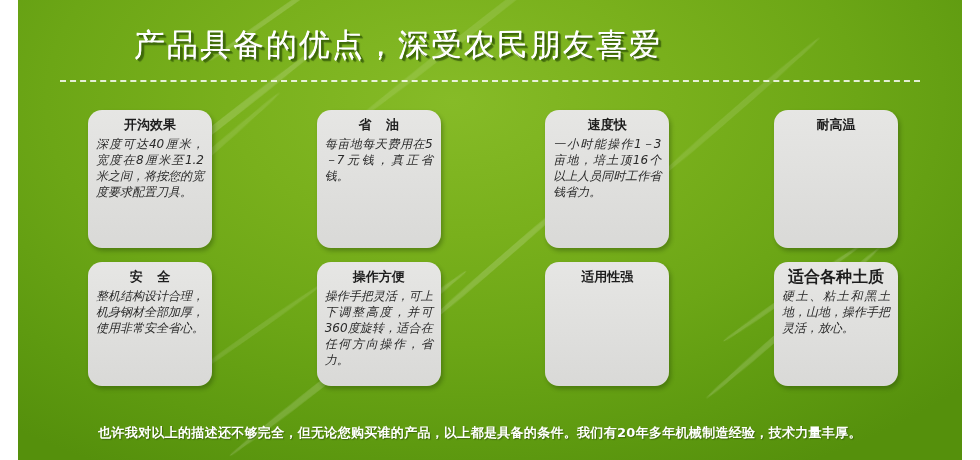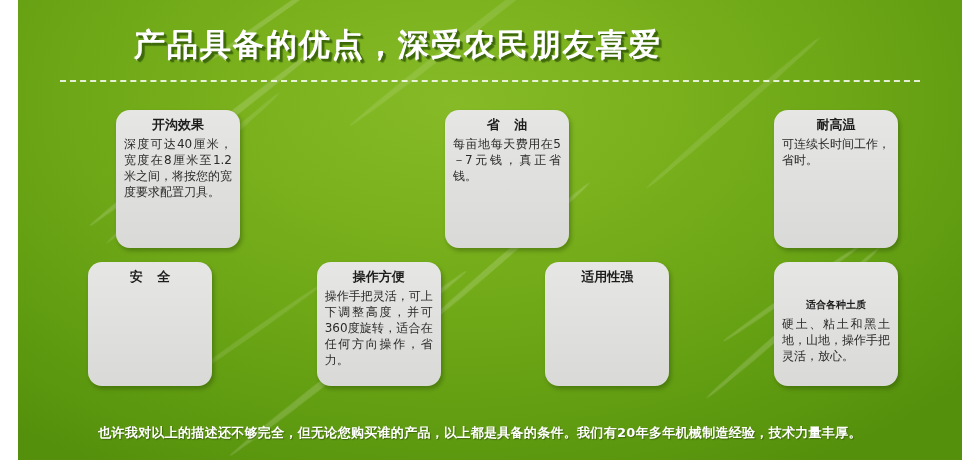--- a/index.html
+++ b/index.html
@@ -37,21 +37,21 @@
   .wm.d1{width:300px;height:7px;transform:rotate(-38deg);}
   .wm.d2{width:230px;height:6px;transform:rotate(-41deg);}
   .wm.d3{width:170px;height:5px;transform:rotate(-35deg);}
   .wm.thin{background:rgba(255,255,255,0.11);}
 
   
   #title{
     position:absolute;left:0;top:24px;width:760px;
     text-align:center;
     font-size:31px;
-    font-weight:bold;
+    font-weight:normal;
     letter-spacing:2px;
     color:#ffffff;
     text-shadow:
        2px 2px 0 #3d6a08,
        3px 3px 1px rgba(30,55,5,0.55),
        0 1px 0 #ffffff;
     white-space:nowrap;
   }
 
   #divider{
@@ -73,40 +73,41 @@
 
   .card{
     width:124px;
     box-sizing:border-box;
     background:linear-gradient(to bottom,#e6e6e4 0%,#e1e1df 40%,#d9d9d7 100%);
     border-radius:14px;
     box-shadow:2px 3px 4px rgba(25,50,5,0.33);
     padding:7px 8px 6px 8px;
     overflow:hidden;
   }
-  #row1 .card{height:138px;margin-left:28px;}
+  #row1 .card{height:138px;}
   #row2 .card{height:124px;}
 
   .card-title{
     text-align:center;
     font-size:13px;
     font-weight:bold;
     color:#1d1d1d;
     line-height:16px;
     margin-bottom:3px;
     white-space:nowrap;
   }
   .card-title.sp{letter-spacing:5px;text-indent:5px;}
 
   .card-body{
     font-size:12px;
     line-height:16px;
     color:#2a2a2a;
     text-align:justify;
     text-justify:inter-ideograph;
+    font-style:italic;
   }
 
   
   #footer{
     position:absolute;
     left:0;top:424px;width:924px;
     text-align:center;
     font-size:13px;
     font-weight:bold;
     color:#ffffff;
@@ -138,38 +139,42 @@
     <div class="row" id="row1">
       <div class="card">
         <div class="card-title">开沟效果</div>
         <div class="card-body">深度可达40厘米，宽度在8厘米至1.2米之间，将按您的宽度要求配置刀具。</div>
       </div>
       <div class="card">
         <div class="card-title sp">省 油</div>
         <div class="card-body">每亩地每天费用在5－7元钱，真正省钱。</div>
       </div>
       <div class="card">
+        <div class="card-title">速度快</div>
+        <div class="card-body">一小时能操作1－3亩地，培土顶16个以上人员同时工作省钱省力。</div>
+      </div>
+      <div class="card">
         <div class="card-title">耐高温</div>
-        <div class="card-body">可连续长时间工作，省时。</div>
       </div>
     </div>
 
     <div class="row" id="row2">
       <div class="card">
         <div class="card-title sp">安 全</div>
+        <div class="card-body">整机结构设计合理，机身钢材全部加厚，使用非常安全省心。</div>
       </div>
       <div class="card">
         <div class="card-title">操作方便</div>
         <div class="card-body">操作手把灵活，可上下调整高度，并可360度旋转，适合在任何方向操作，省力。</div>
       </div>
       <div class="card">
         <div class="card-title">适用性强</div>
       </div>
       <div class="card">
-        <div class="card-title" style="font-size:10px;letter-spacing:0;margin-top:28px;">适合各种土质</div>
+        <div class="card-title" style="font-size:16px;letter-spacing:0;">适合各种土质</div>
         <div class="card-body">硬土、粘土和黑土地，山地，操作手把灵活，放心。</div>
       </div>
     </div>
 
     <div id="footer">也许我对以上的描述还不够完全，但无论您购买谁的产品，以上都是具备的条件。我们有20年多年机械制造经验，技术力量丰厚。</div>
 
   </div>
 </div>
 
 </body></html>

